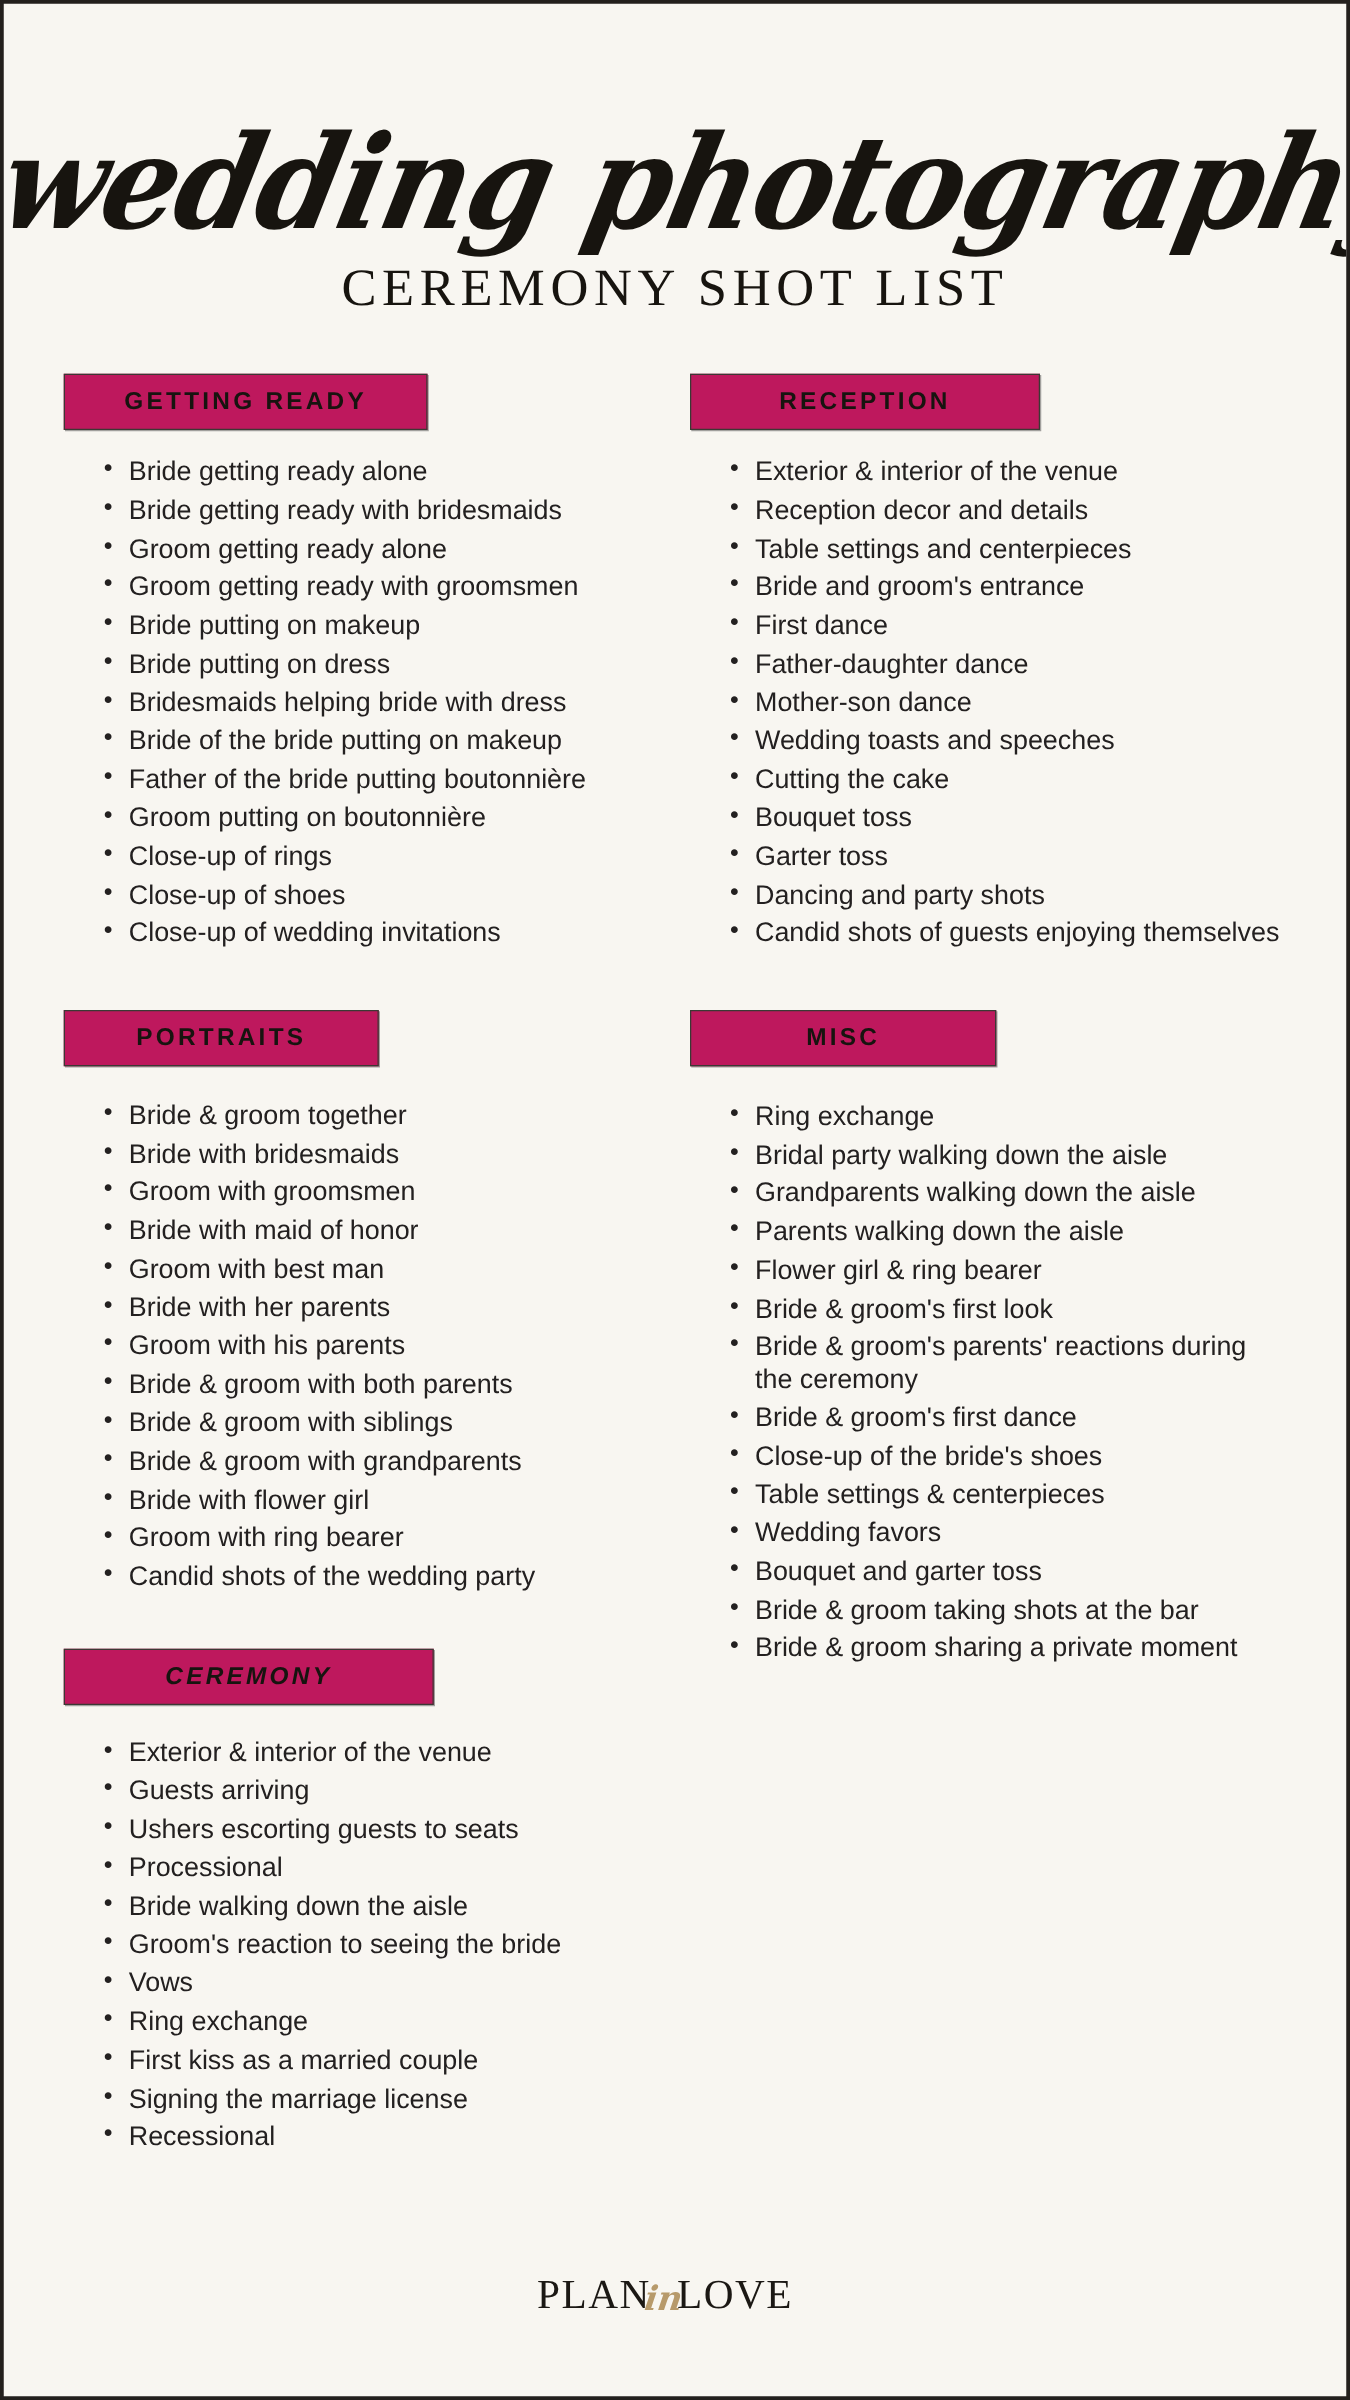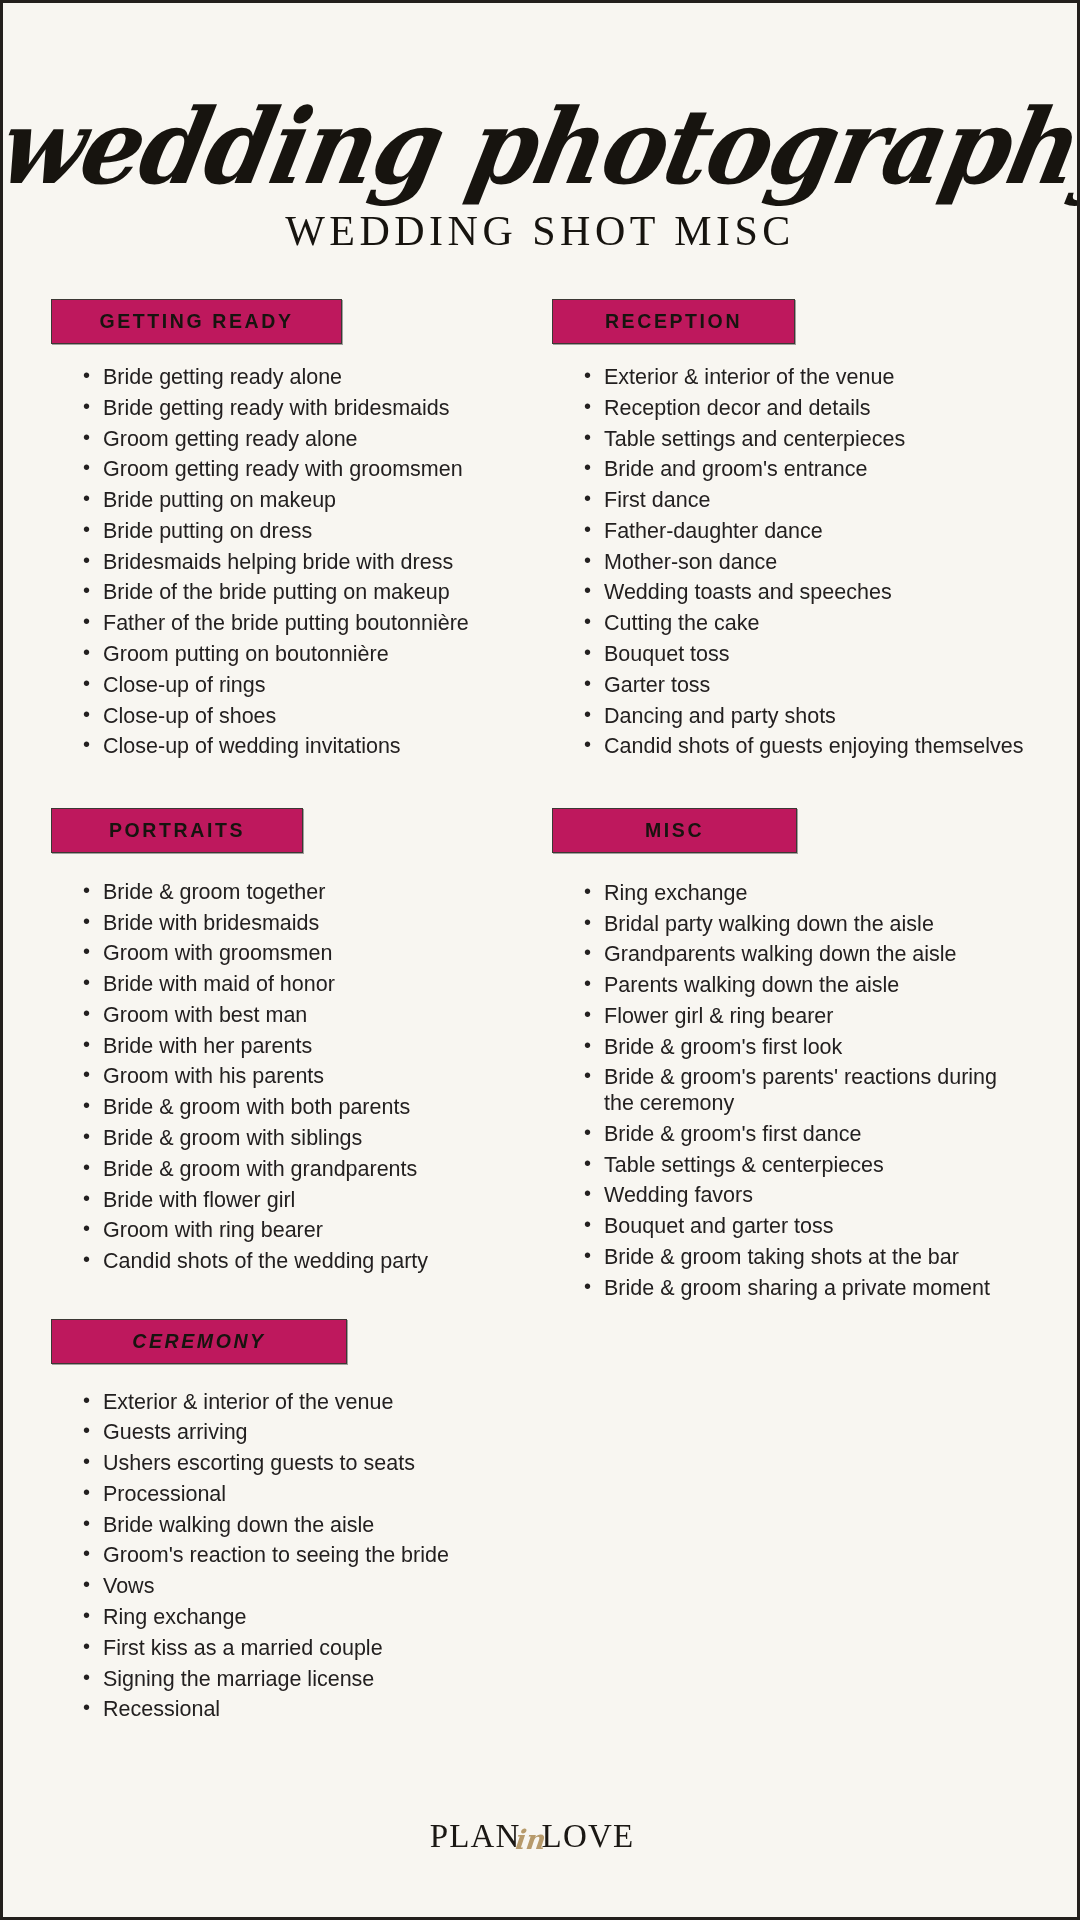--- a/index.html
+++ b/index.html
@@ -88,21 +88,21 @@
     font-family: "Liberation Sans", sans-serif;
     font-weight: 700;
     font-size: 19.5px;
     letter-spacing: 2.6px;
     color: #17140f;
     white-space: nowrap;
   }
 
   
   .sec-getting .section-header  { width: 291px; }
-  .sec-reception .section-header{ width: 243px; }
+  .sec-reception .section-header{ width: 280px; }
   .sec-portraits .section-header{ width: 252px; }
   .sec-misc .section-header     { width: 245px; }
   .sec-ceremony .section-header { width: 296px; font-style: italic; }
 
   .shot-list {
     list-style: none;
     margin: 0;
     padding: 0;
   }
 
@@ -171,21 +171,21 @@
     top: 2px;
   }
 </style>
 </head>
 <body>
 
 <div id="page">
 
   <div id="header">
     <span id="script-title">wedding photography</span>
-    <span id="subtitle">WEDDING SHOT MISC</span>
+    <span id="subtitle">CEREMONY SHOT LIST</span>
   </div>
 
   <div id="columns">
 
     <div class="column left">
 
       <div class="section sec-getting">
         <div class="section-header">
           <span class="label">GETTING READY</span>
         </div>
@@ -277,20 +277,21 @@
         </div>
         <ul class="shot-list">
           <li>Ring exchange</li>
           <li>Bridal party walking down the aisle</li>
           <li>Grandparents walking down the aisle</li>
           <li>Parents walking down the aisle</li>
           <li>Flower girl &amp; ring bearer</li>
           <li>Bride  &amp; groom's first look</li>
           <li>Bride &amp; groom's parents' reactions during the ceremony</li>
           <li>Bride  &amp; groom's first dance</li>
+          <li>Close-up of the bride's shoes</li>
           <li>Table settings &amp; centerpieces</li>
           <li>Wedding favors</li>
           <li>Bouquet and garter toss</li>
           <li>Bride &amp; groom taking shots at the bar</li>
           <li>Bride &amp; groom sharing a private moment</li>
         </ul>
       </div>
 
     </div>
 

